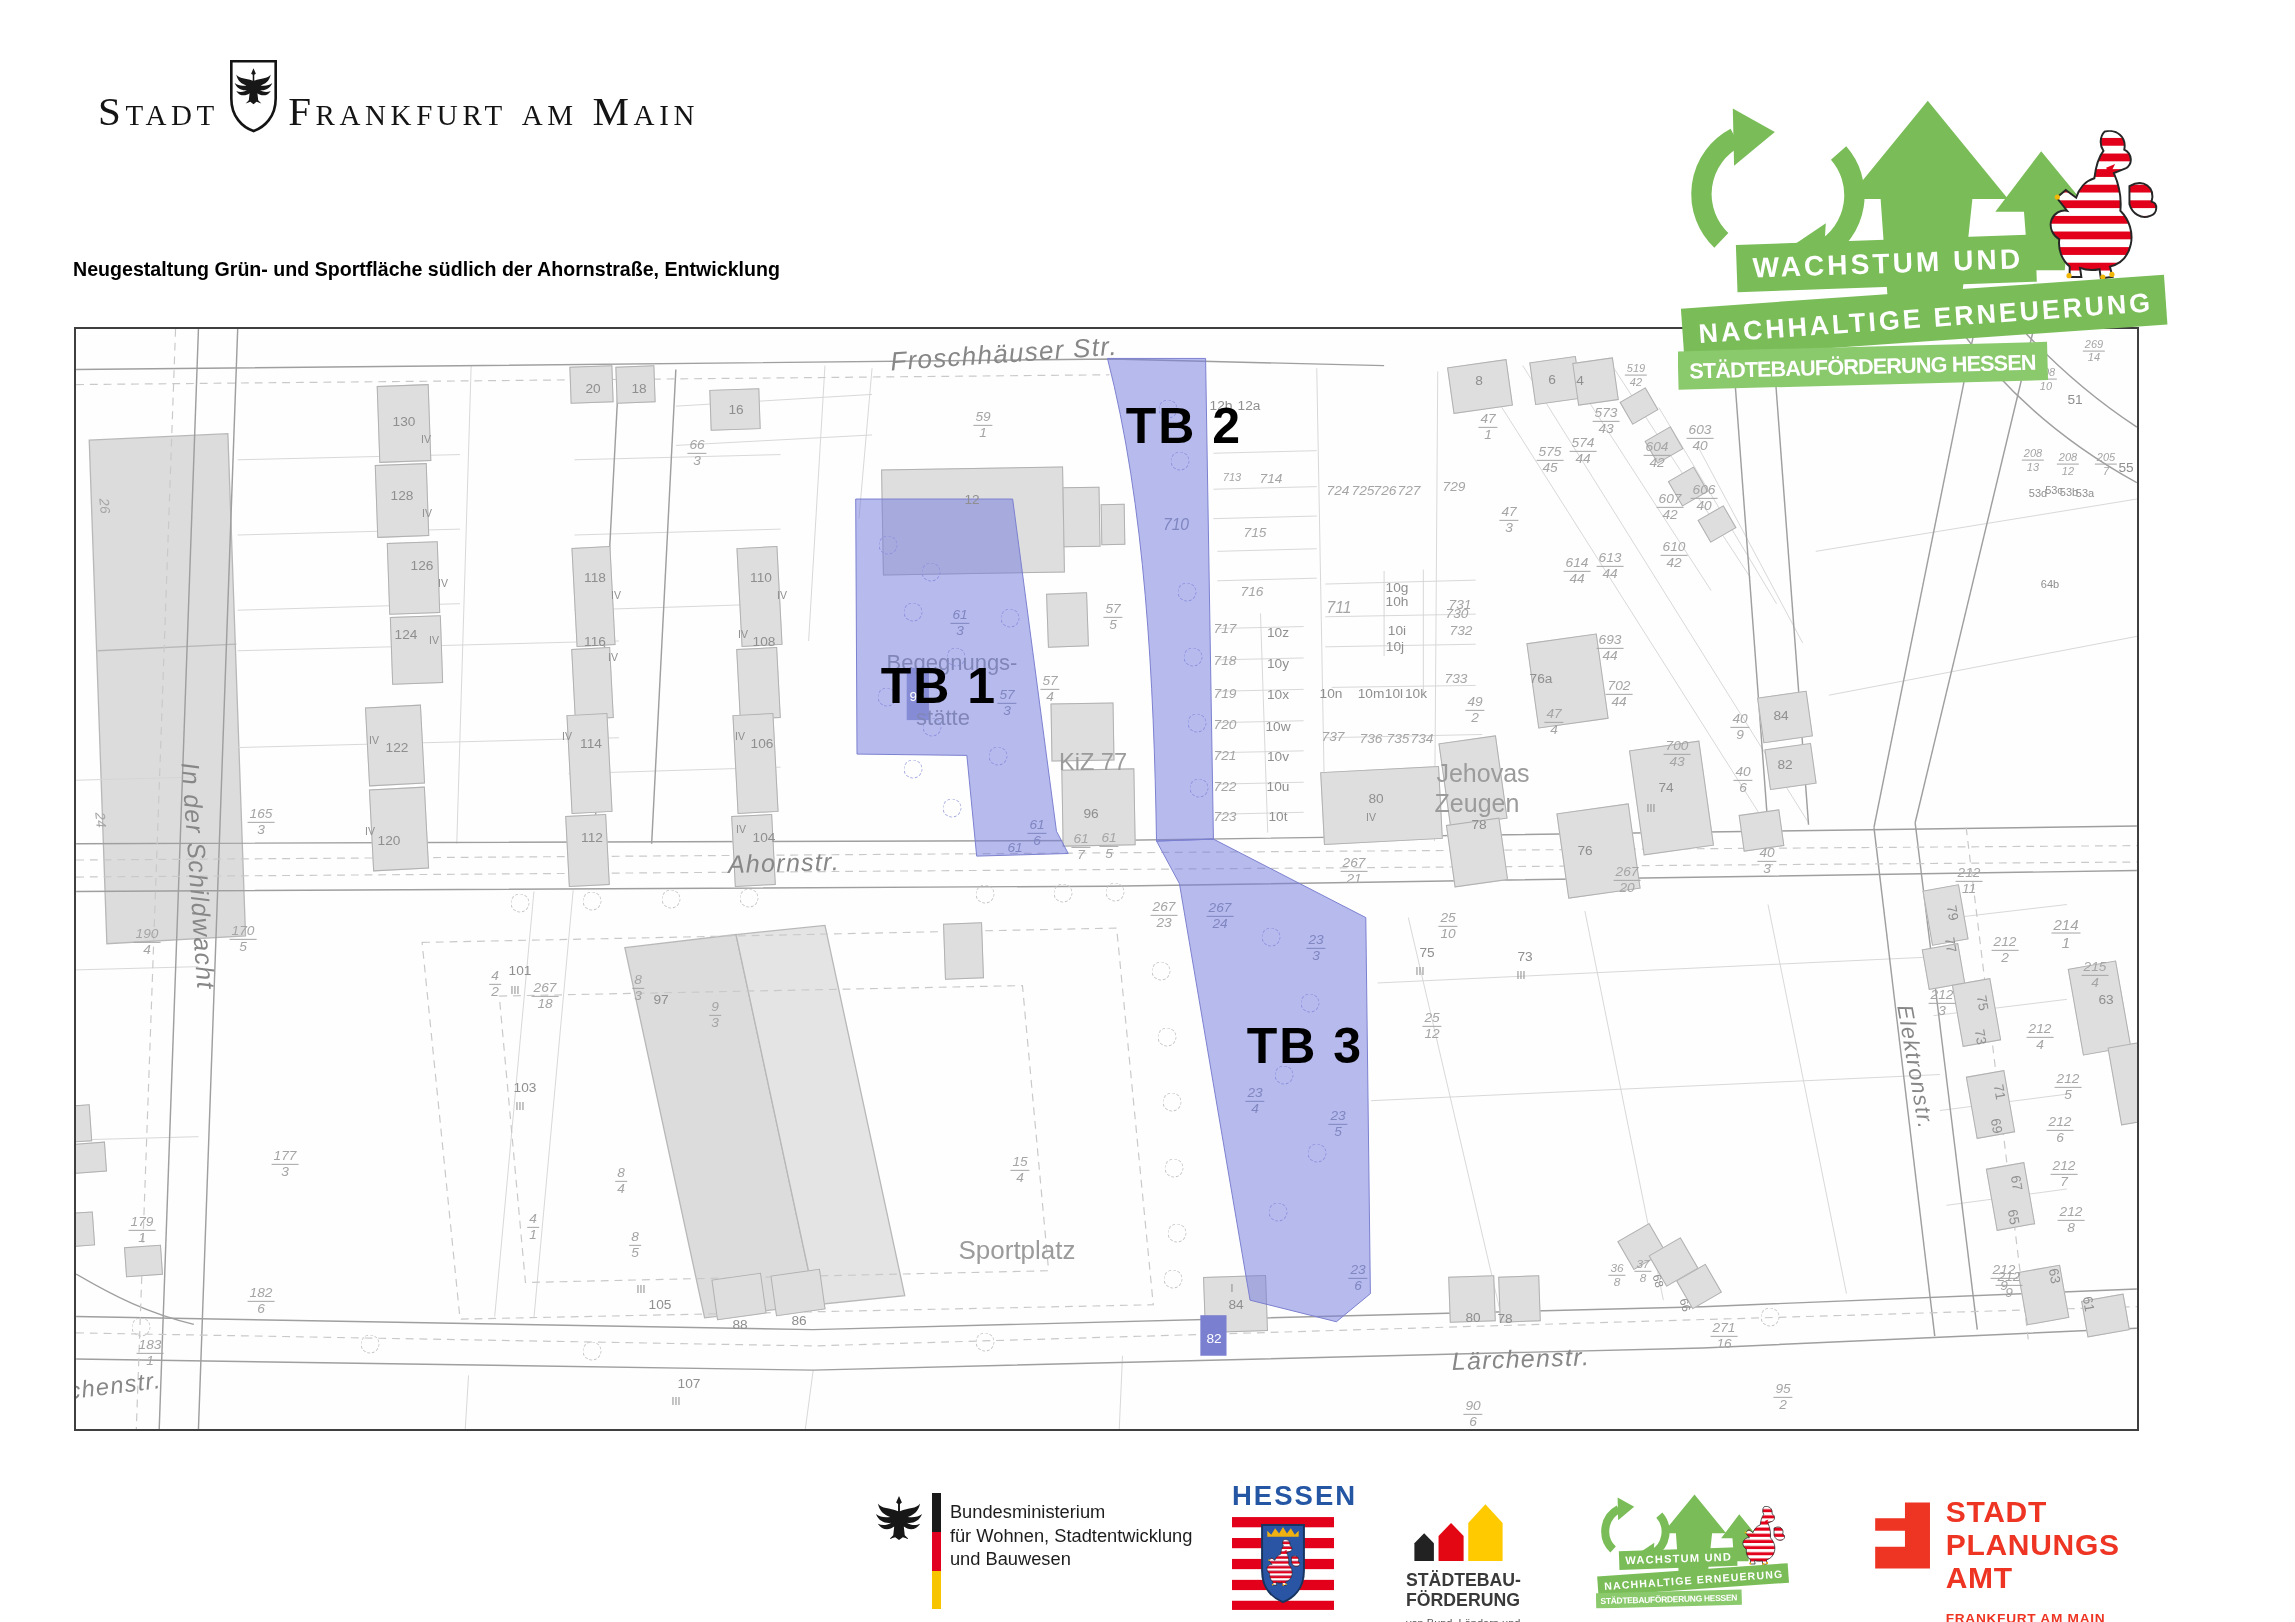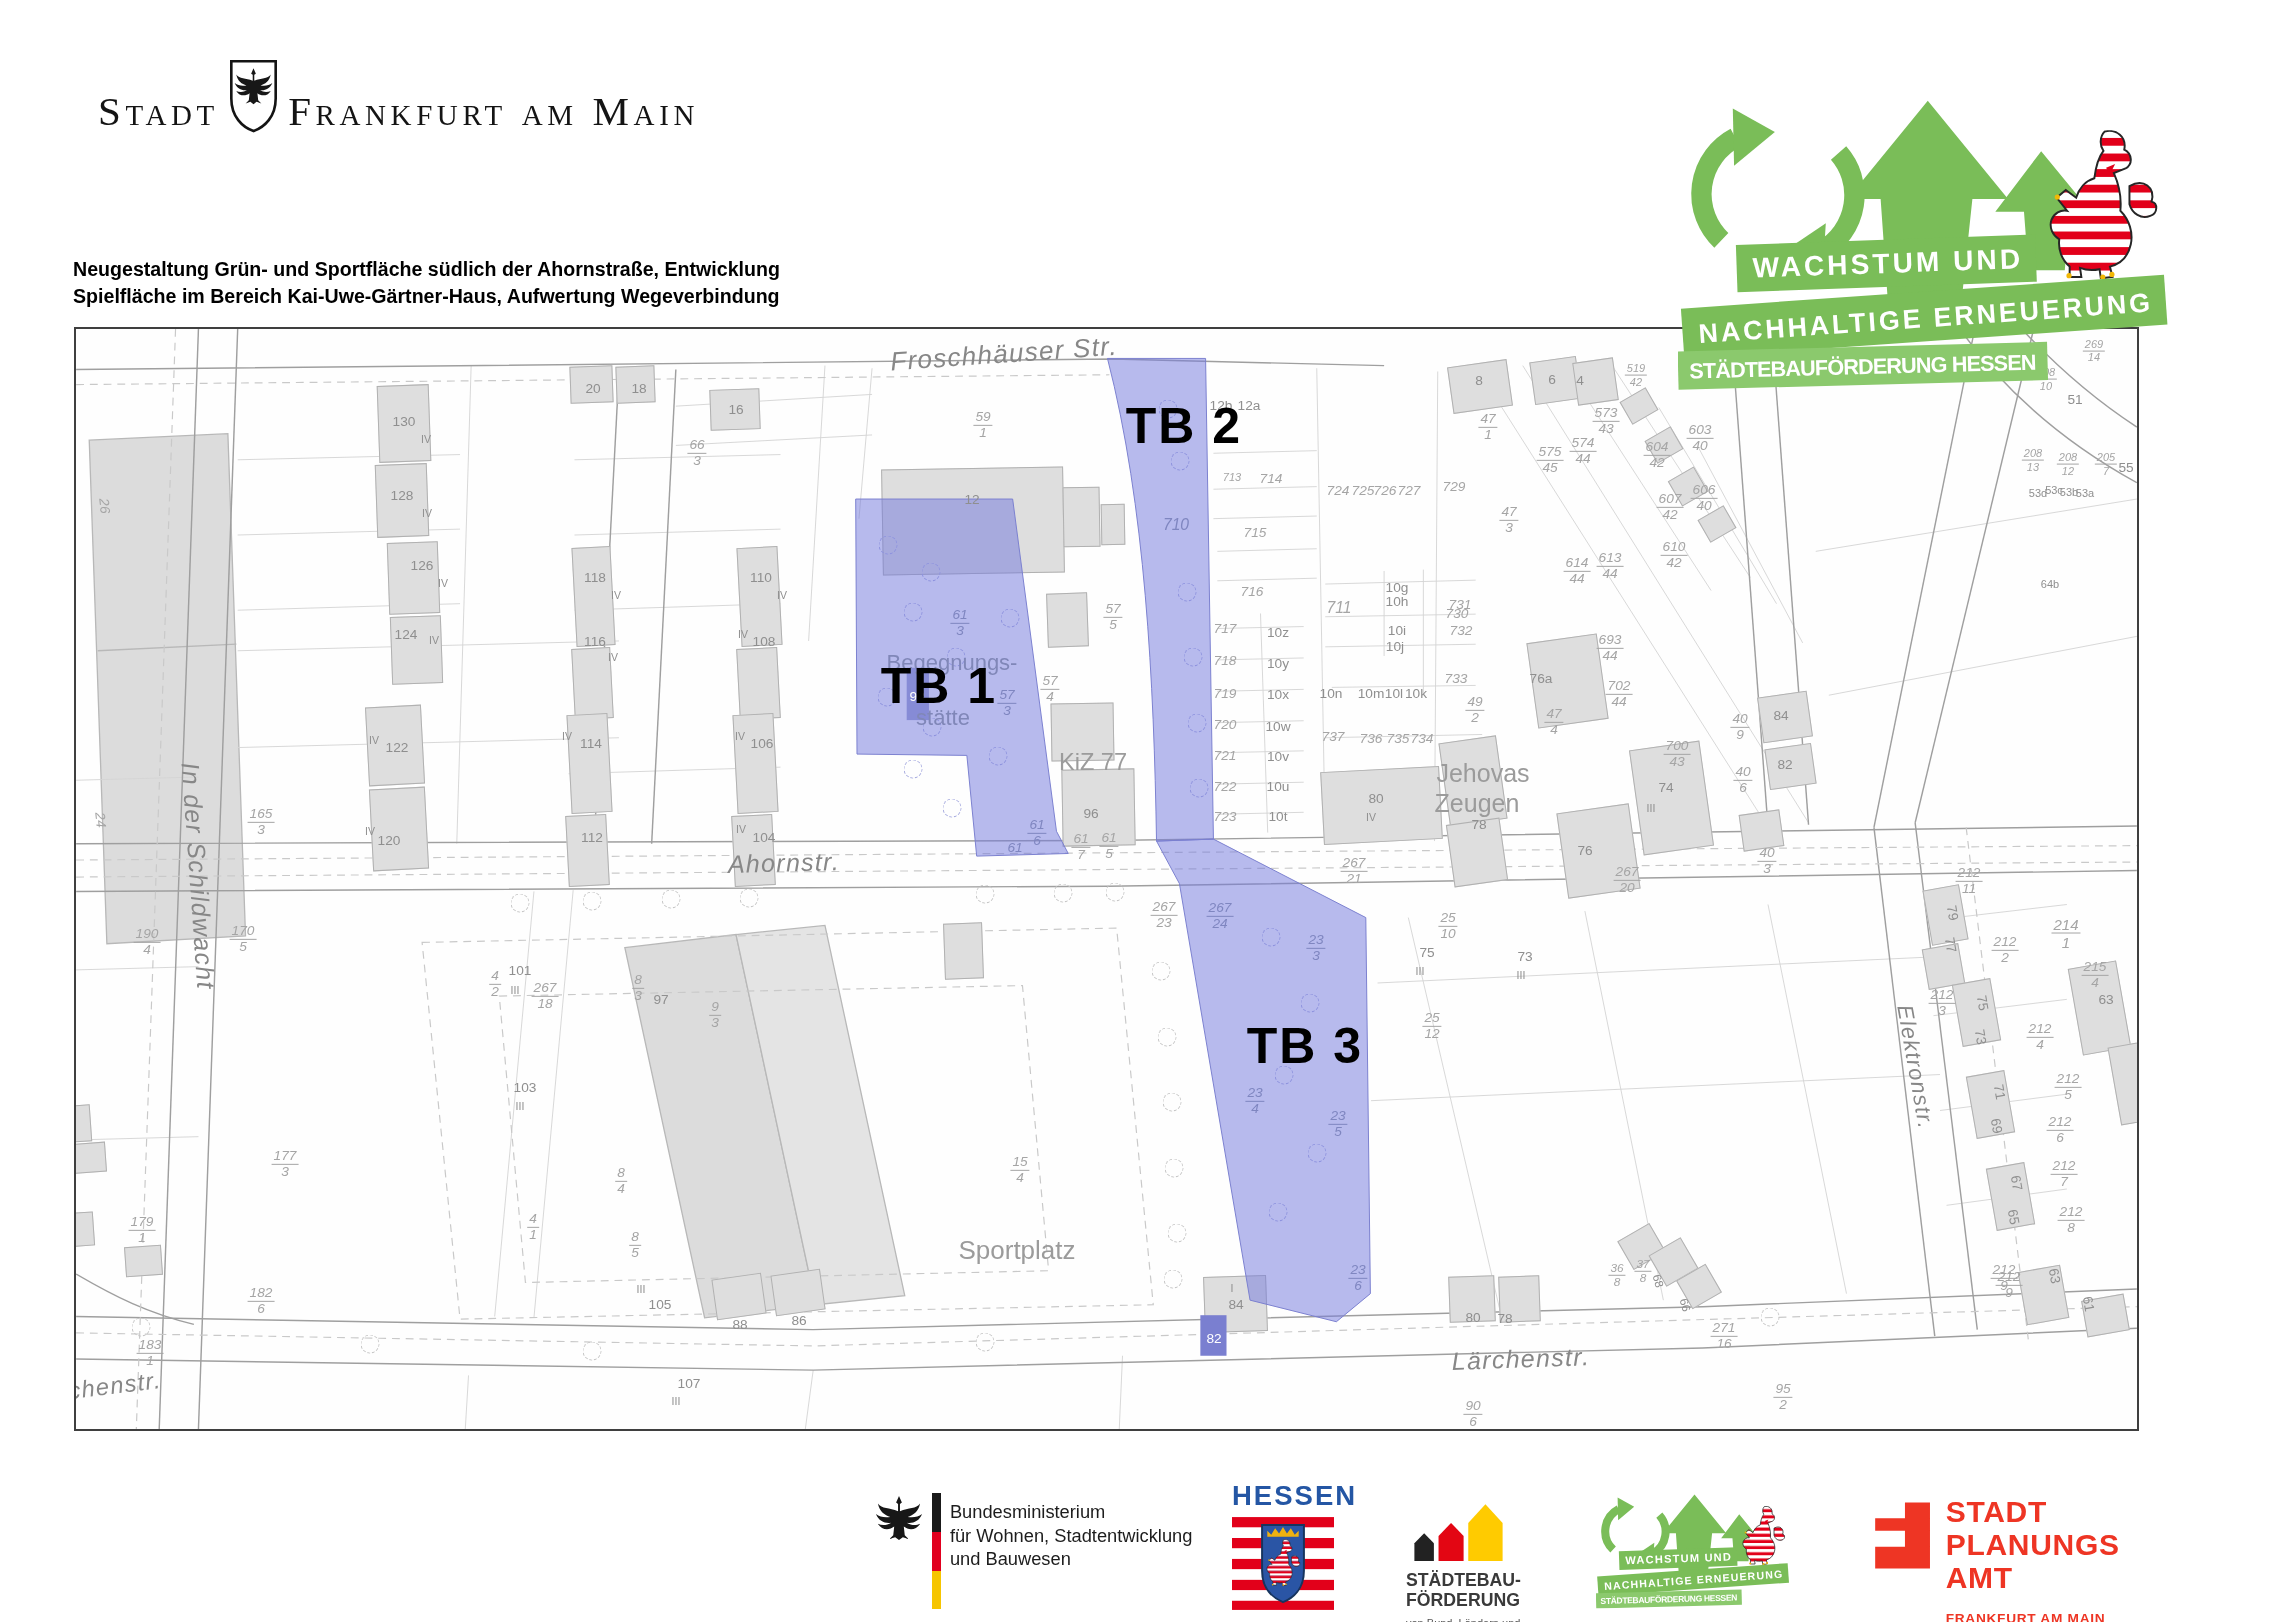--- a/index.html
+++ b/index.html
@@ -108,21 +108,20 @@
     <span class="ffm-word">Stadt</span>
     <svg width="51" height="77" viewBox="0 0 78 118">
       <path d="M5,5 H73 V62 C73,90 56,106 39,112 C22,106 5,90 5,62 Z" fill="#ffffff" stroke="#141414" stroke-width="4"></path>
       <use href="#eagle" x="9" y="12" width="60" height="60"></use>
     </svg>
     <span class="ffm-word">Frankfurt am Main</span>
   </div>
 
   <div class="subtitle">
     <div>Neugestaltung Grün- und Sportfläche südlich der Ahornstraße, Entwicklung</div>
-    <div>Spielfläche im Bereich Kai-Uwe-Gärtner-Haus, Aufwertung Wegeverbindung</div>
   </div>
 
   <div class="map">
     <svg class="base" viewBox="0 0 3151 1682">
 
       <g fill="#dcdcdc" stroke="#b8b8b8" stroke-width="2">
         <path d="M20,170 L232,160 L259,928 L47,940 Z"></path>
         <path d="M839,946 L1009,926 L1131,1492 L961,1512 Z"></path>
         <path fill="#e4e4e4" d="M1009,926 L1145,912 L1267,1478 L1131,1492 Z"></path>
       </g>

